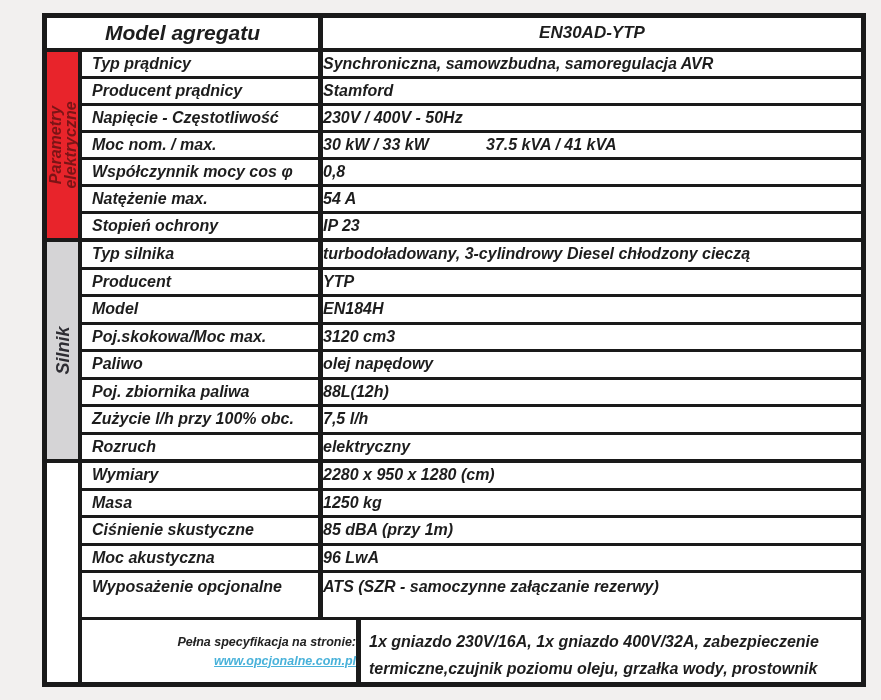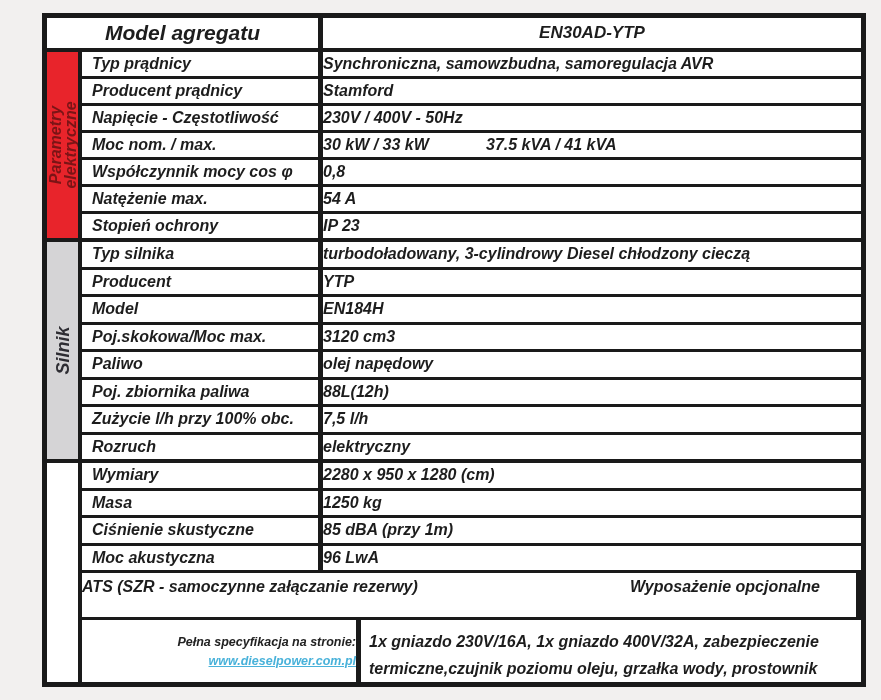--- a/index.html
+++ b/index.html
@@ -201,29 +201,29 @@
             <span>85 dBA (przy 1m)</span>
           </div>
       </div>
       <div class="row">
         <div class="cell lbl">Moc akustyczna</div>
         <div class="cell val">
             <span>96 LwA</span>
           </div>
       </div>
       <div class="row tall">
+        <div class="cell lbl">Wyposażenie opcjonalne</div>
         <div class="cell val">
             <span>ATS (SZR - samoczynne załączanie rezerwy)</span>
           </div>
-        <div class="cell lbl">Wyposażenie opcjonalne</div>
       </div>
       <div class="row note">
         <div class="cell note-cell">
           <div class="note-text">Pełna specyfikacja na stronie:</div>
-          <a class="note-link">www.dieselpower.com.pl</a>
+          <a class="note-link">www.opcjonalne.com.pl</a>
         </div>
         <div class="cell note-val">
           <div>1x gniazdo 230V/16A, 1x gniazdo 400V/32A, zabezpieczenie</div>
           <div>termiczne,czujnik poziomu oleju, grzałka wody, prostownik</div>
         </div>
       </div>
     </div>
   </div>
 
 </div>

